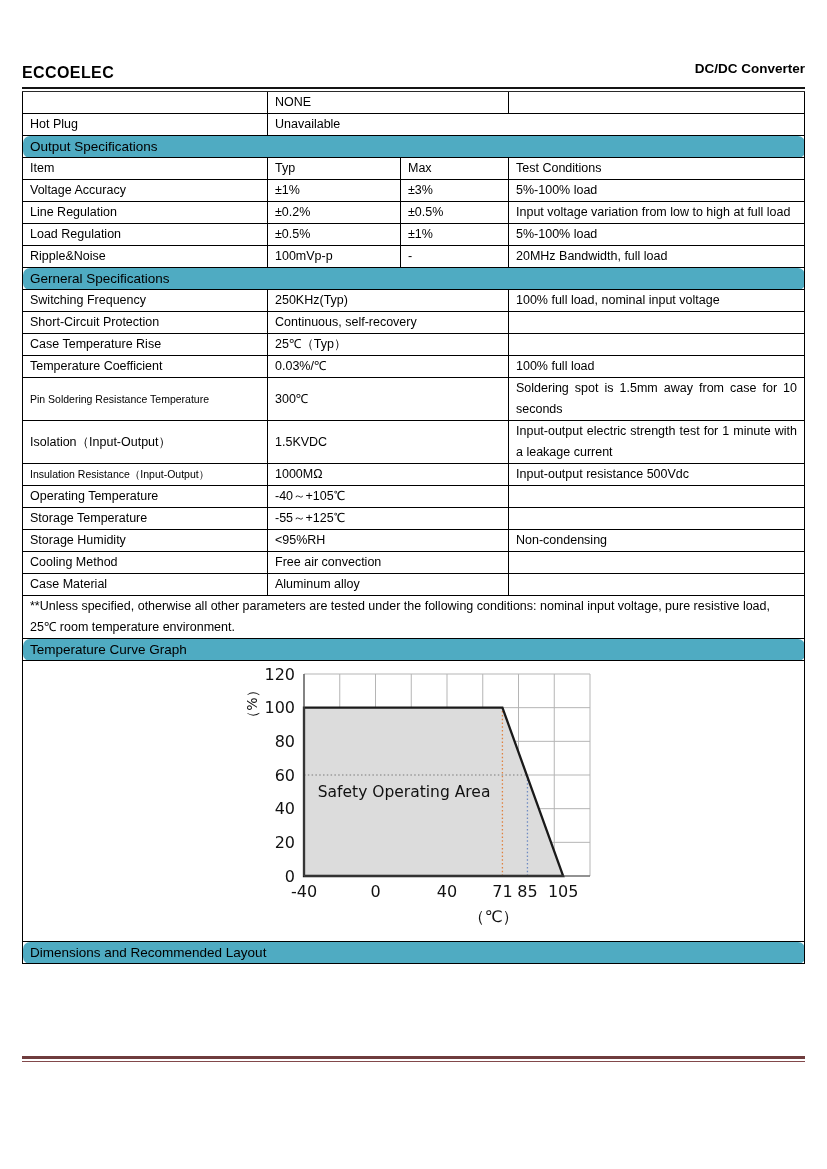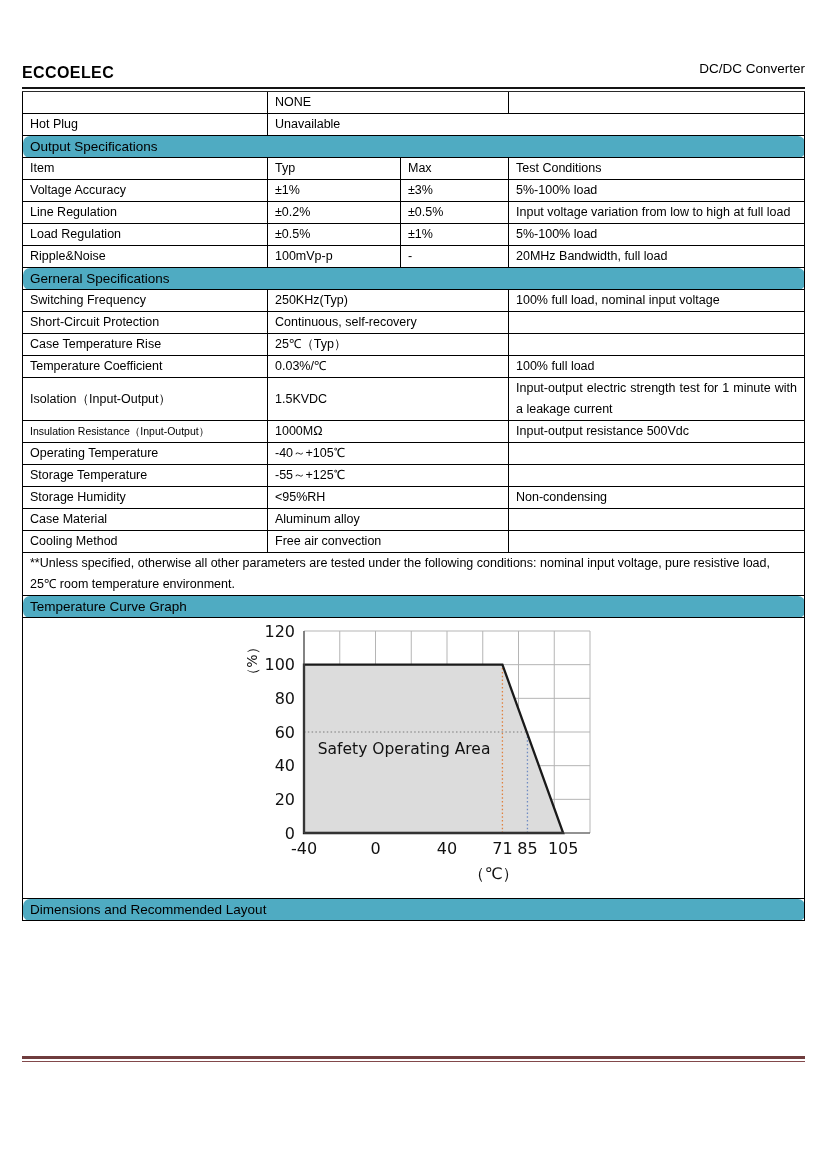--- a/index.html
+++ b/index.html
@@ -7,21 +7,21 @@
   body {
     width: 827px; height: 1169px; position: relative;
     font-family: "Liberation Sans", sans-serif; color:#000;
     overflow: hidden;
   }
   .content { position:absolute; left:22px; top:0; width:783px; }
 
   
   .hdr { display:flex; justify-content:space-between; align-items:flex-start; margin-top:60px;gap:28px; }
   .company { font-size:16px; font-weight:bold; letter-spacing:.4px; padding-top:4px; }
-  .hdr-right { text-align:right; }
+  .hdr-right { text-align:right;font-weight:bold; }
   .product { font-size:13.5px; line-height:18px; }
   .series  { font-size:12.5px; line-height:16px; letter-spacing:.2px; }
   .dbl-rule { margin-top:5px; height:5px; border-top:2.5px solid #141414; border-bottom:1px solid #2a2a2a; }
 
   
   table.spec { width:100%; border-collapse:collapse; font-size:12.5px; table-layout:fixed; }
   table.spec td { border:1px solid #000; padding:0 7px; line-height:21px; vertical-align:middle; overflow:hidden; }
   table.spec tr:first-child td { border-top:none; }
   .ctr  { text-align:left; }
   .sm   { font-size:10.5px; }
@@ -122,20 +122,25 @@
           <td>Case Temperature Rise</td>
           <td colspan="2">25℃（Typ）</td>
           <td class="just"></td>
         </tr>
         <tr>
           <td>Temperature Coefficient</td>
           <td colspan="2">0.03%/℃</td>
           <td class="just">100% full load</td>
         </tr>
         <tr>
+          <td class="sm">Pin Soldering Resistance Temperature</td>
+          <td colspan="2">300℃</td>
+          <td class="just">Soldering spot is 1.5mm away from case for 10 seconds</td>
+        </tr>
+        <tr>
           <td>Isolation（Input-Output）</td>
           <td colspan="2">1.5KVDC</td>
           <td class="just">Input-output electric strength test for 1 minute with a leakage current</td>
         </tr>
         <tr>
           <td class="sm">Insulation Resistance（Input-Output）</td>
           <td colspan="2">1000MΩ</td>
           <td class="just">Input-output resistance 500Vdc</td>
         </tr>
         <tr>
@@ -147,27 +152,27 @@
           <td>Storage Temperature</td>
           <td colspan="2">-55～+125℃</td>
           <td class="just"></td>
         </tr>
         <tr>
           <td>Storage Humidity</td>
           <td colspan="2">&lt;95%RH</td>
           <td class="just">Non-condensing</td>
         </tr>
         <tr>
+          <td>Cooling Method</td>
+          <td colspan="2">Free air convection</td>
+          <td class="just"></td>
+        </tr>
+        <tr>
           <td>Case Material</td>
           <td colspan="2">Aluminum alloy</td>
-          <td class="just"></td>
-        </tr>
-        <tr>
-          <td>Cooling Method</td>
-          <td colspan="2">Free air convection</td>
           <td class="just"></td>
         </tr>
         <tr>
           <td colspan="4" class="note">**Unless specified, otherwise all other parameters are tested under the following conditions: nominal input voltage, pure resistive load, 25℃ room temperature environment.</td>
         </tr>
         <tr>
           <td colspan="4" class="sec">Temperature Curve Graph</td>
         </tr>
         <tr>
           <td colspan="4" class="chartcell">

